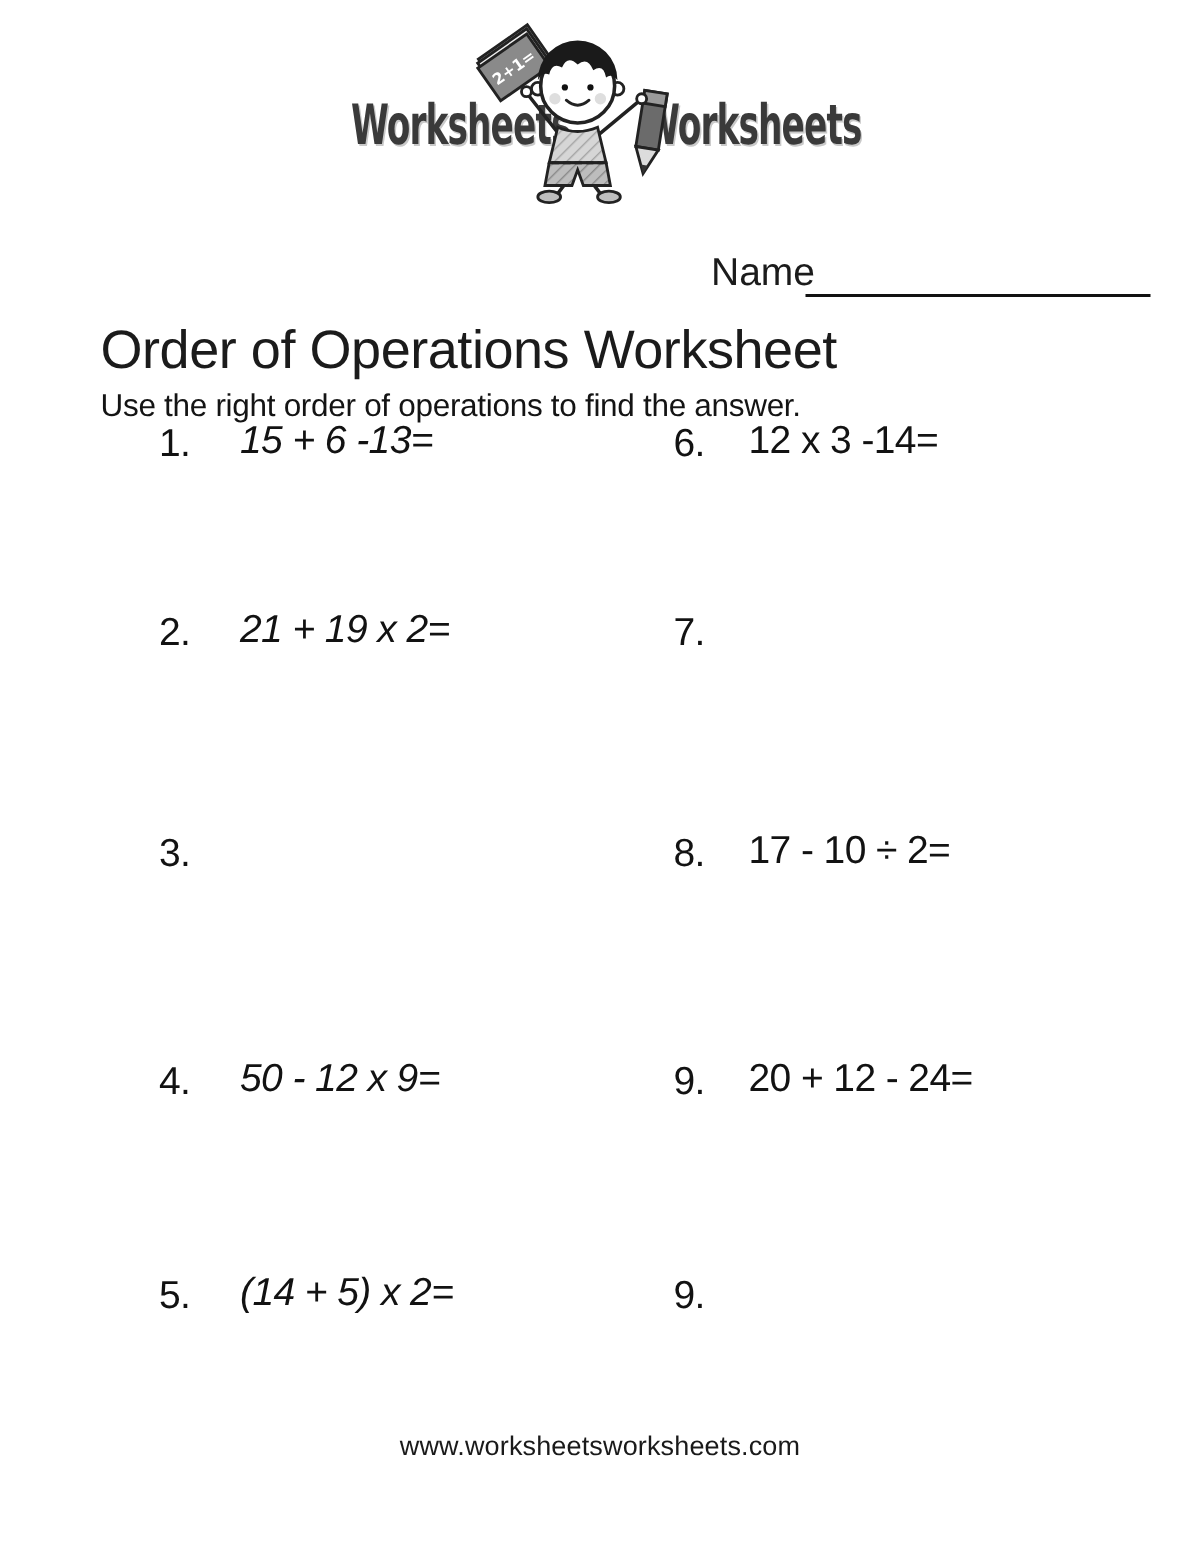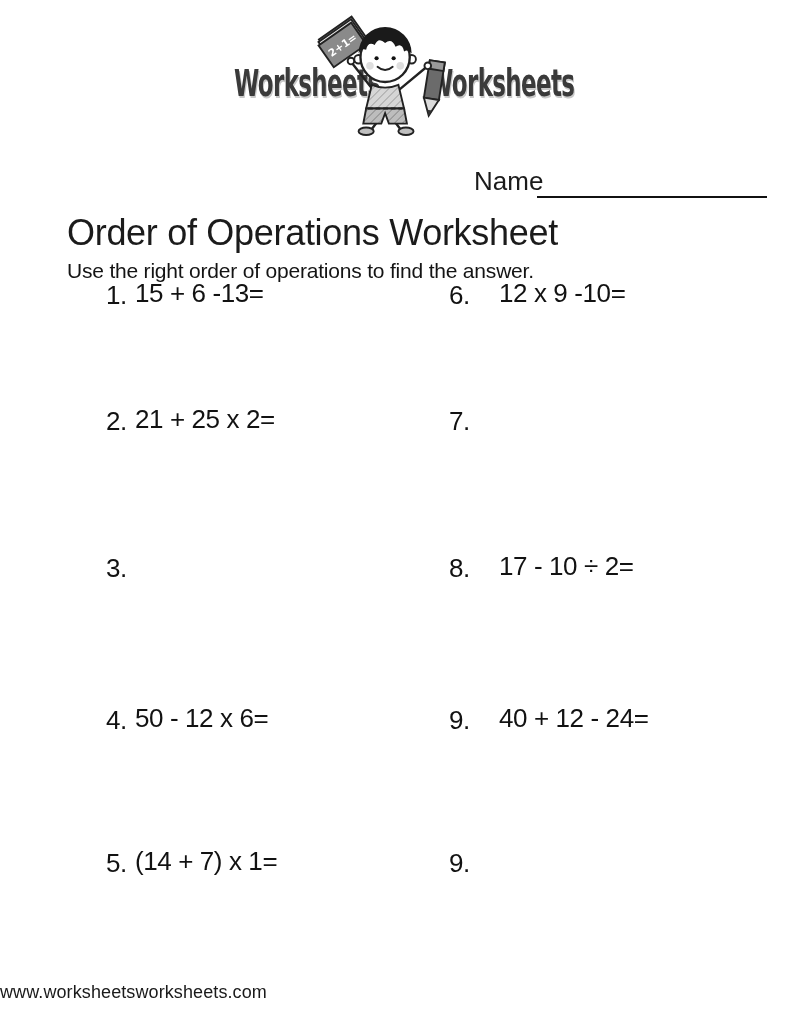--- a/index.html
+++ b/index.html
@@ -45,26 +45,26 @@
   .instruction{
     position:absolute;left:67px;top:211px;
     font-size:21px;color:#141414;letter-spacing:-0.2px;
     white-space:nowrap;
     margin-top:48px;
   }
   
   .row{position:absolute;left:0;width:800px;height:40px;}
   .row span{position:absolute;font-size:26px;letter-spacing:-0.4px;color:#121212;white-space:nowrap;}
   .num{transform:translateY(2px);}
-  .c1n{left:106px;} .c1e{left:135px;}
+  .c1n{left:106px;} .c1e{left:160px;font-style:italic;}
   .c2n{left:449px;} .c2e{left:499px;}
   
   .footer{
-    position:absolute;left:0;top:982px;width:800px;
-    font-size:18px;color:#1a1a1a;letter-spacing:0.1px;
+    position:absolute;left:0;top:954px;width:800px;
+    text-align:center;font-size:18px;color:#1a1a1a;letter-spacing:0.1px;
   }
 </style>
 </head>
 <body>
 
 <div class="page">
 
   <div class="logo-word left">Worksheets</div>
   <div class="logo-word right">Worksheets</div>
 
@@ -121,39 +121,39 @@
 
   <div class="title">Order of Operations Worksheet</div>
   <div class="name-label">Name</div>
   <div class="name-line"></div>
   <div class="instruction">Use the right order of operations to find the answer.</div>
 
   <div class="row" style="top:278px">
     <span class="num c1n">1.</span>
     <span class="expr c1e">15 + 6 -13=</span>
     <span class="num c2n">6.</span>
-    <span class="expr c2e">12 x 9 -10=</span>
+    <span class="expr c2e">12 x 3 -14=</span>
   </div>
   <div class="row" style="top:404px">
     <span class="num c1n">2.</span>
-    <span class="expr c1e">21 + 25 x 2=</span>
+    <span class="expr c1e">21 + 19 x 2=</span>
     <span class="num c2n">7.</span>
   </div>
   <div class="row" style="top:551px">
     <span class="num c1n">3.</span>
     <span class="num c2n">8.</span>
     <span class="expr c2e">17 - 10 ÷ 2=</span>
   </div>
   <div class="row" style="top:703px">
     <span class="num c1n">4.</span>
-    <span class="expr c1e">50 - 12 x 6=</span>
+    <span class="expr c1e">50 - 12 x 9=</span>
     <span class="num c2n">9.</span>
-    <span class="expr c2e">40 + 12 - 24=</span>
+    <span class="expr c2e">20 + 12 - 24=</span>
   </div>
   <div class="row" style="top:846px">
     <span class="num c1n">5.</span>
-    <span class="expr c1e">(14 + 7) x 1=</span>
+    <span class="expr c1e">(14 + 5) x 2=</span>
     <span class="num c2n">9.</span>
   </div>
 
   <div class="footer">www.worksheetsworksheets.com</div>
 
 </div>
 
 </body></html>

